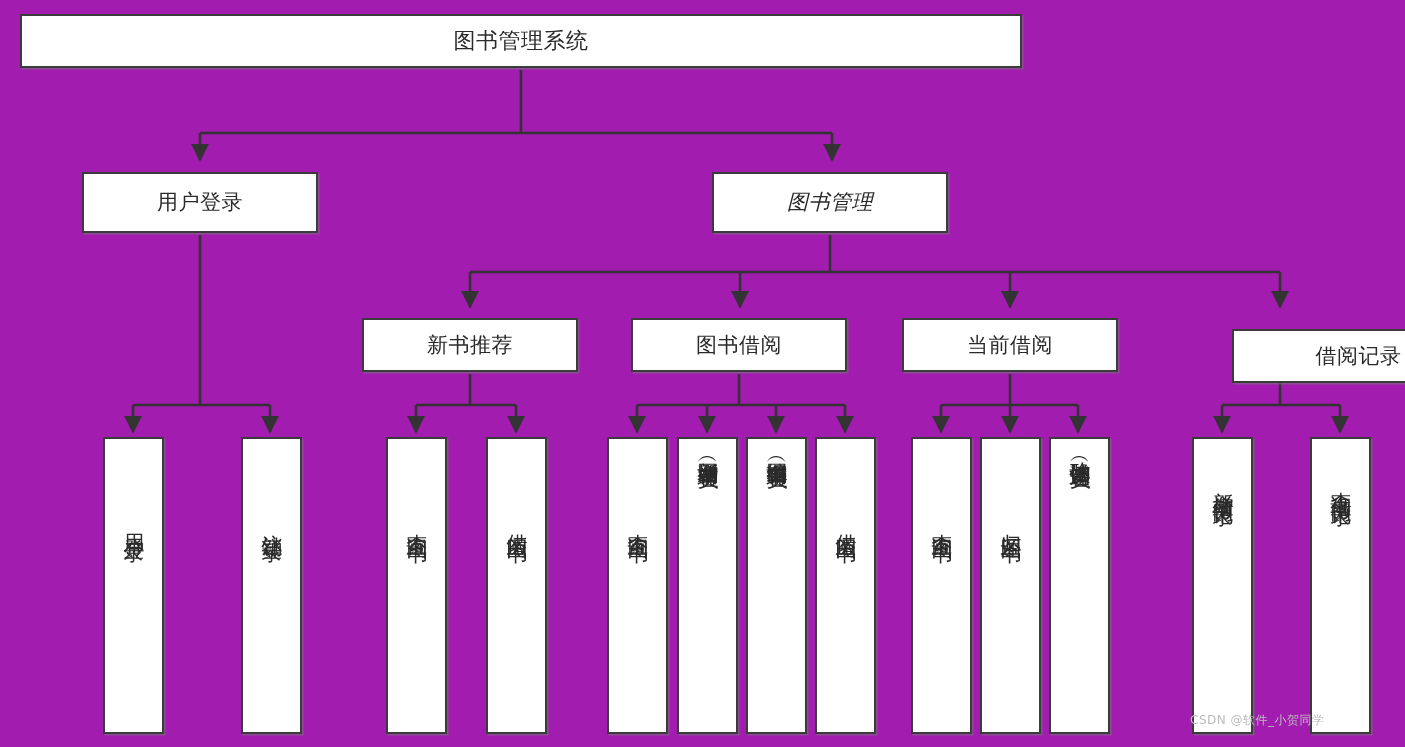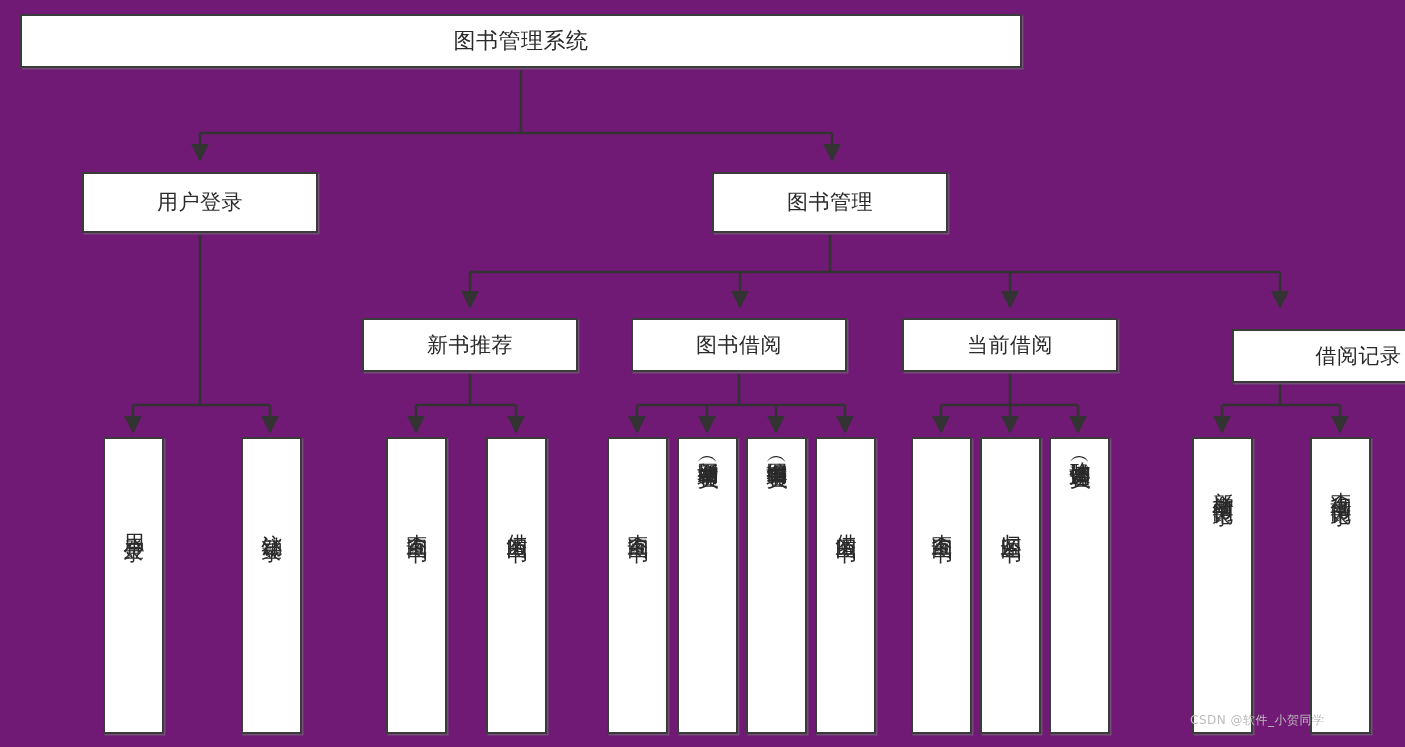--- a/index.html
+++ b/index.html
@@ -10,21 +10,21 @@
   body {
     width: 1405px;
     height: 747px;
     overflow: hidden;
     font-family: "DejaVu Sans", "Liberation Sans", sans-serif;
   }
   #diagram-root {
     position: relative;
     width: 1405px;
     height: 747px;
-    background: #701a75;
+    background: #a21caf;
   }
   svg.wires {
     position: absolute;
     left: 0;
     top: 0;
     width: 1405px;
     height: 747px;
     pointer-events: none;
   }
   .node {
@@ -133,21 +133,21 @@
   </svg>
 
   <div class="node root" style="left:20px; top:14px; width:1002px; height:54px;">
     <span class="node-label">图书管理系统</span>
   </div>
 
   <div class="node branch" style="left:82px; top:172px; width:236px; height:61px;">
     <span class="node-label">用户登录</span>
   </div>
 
-  <div class="node branch" style="left:712px; top:172px; width:236px; height:61px;">
+  <div class="node branch" style="left:712px; top:172px; width:236px; height:61px;font-style:italic;">
     <span class="node-label">图书管理</span>
   </div>
 
   <div class="node group" style="left:362px; top:318px; width:216px; height:54px;">
     <span class="node-label">新书推荐</span>
   </div>
 
   <div class="node group" style="left:902px; top:318px; width:216px; height:54px;">
     <span class="node-label">当前借阅</span>
   </div>

